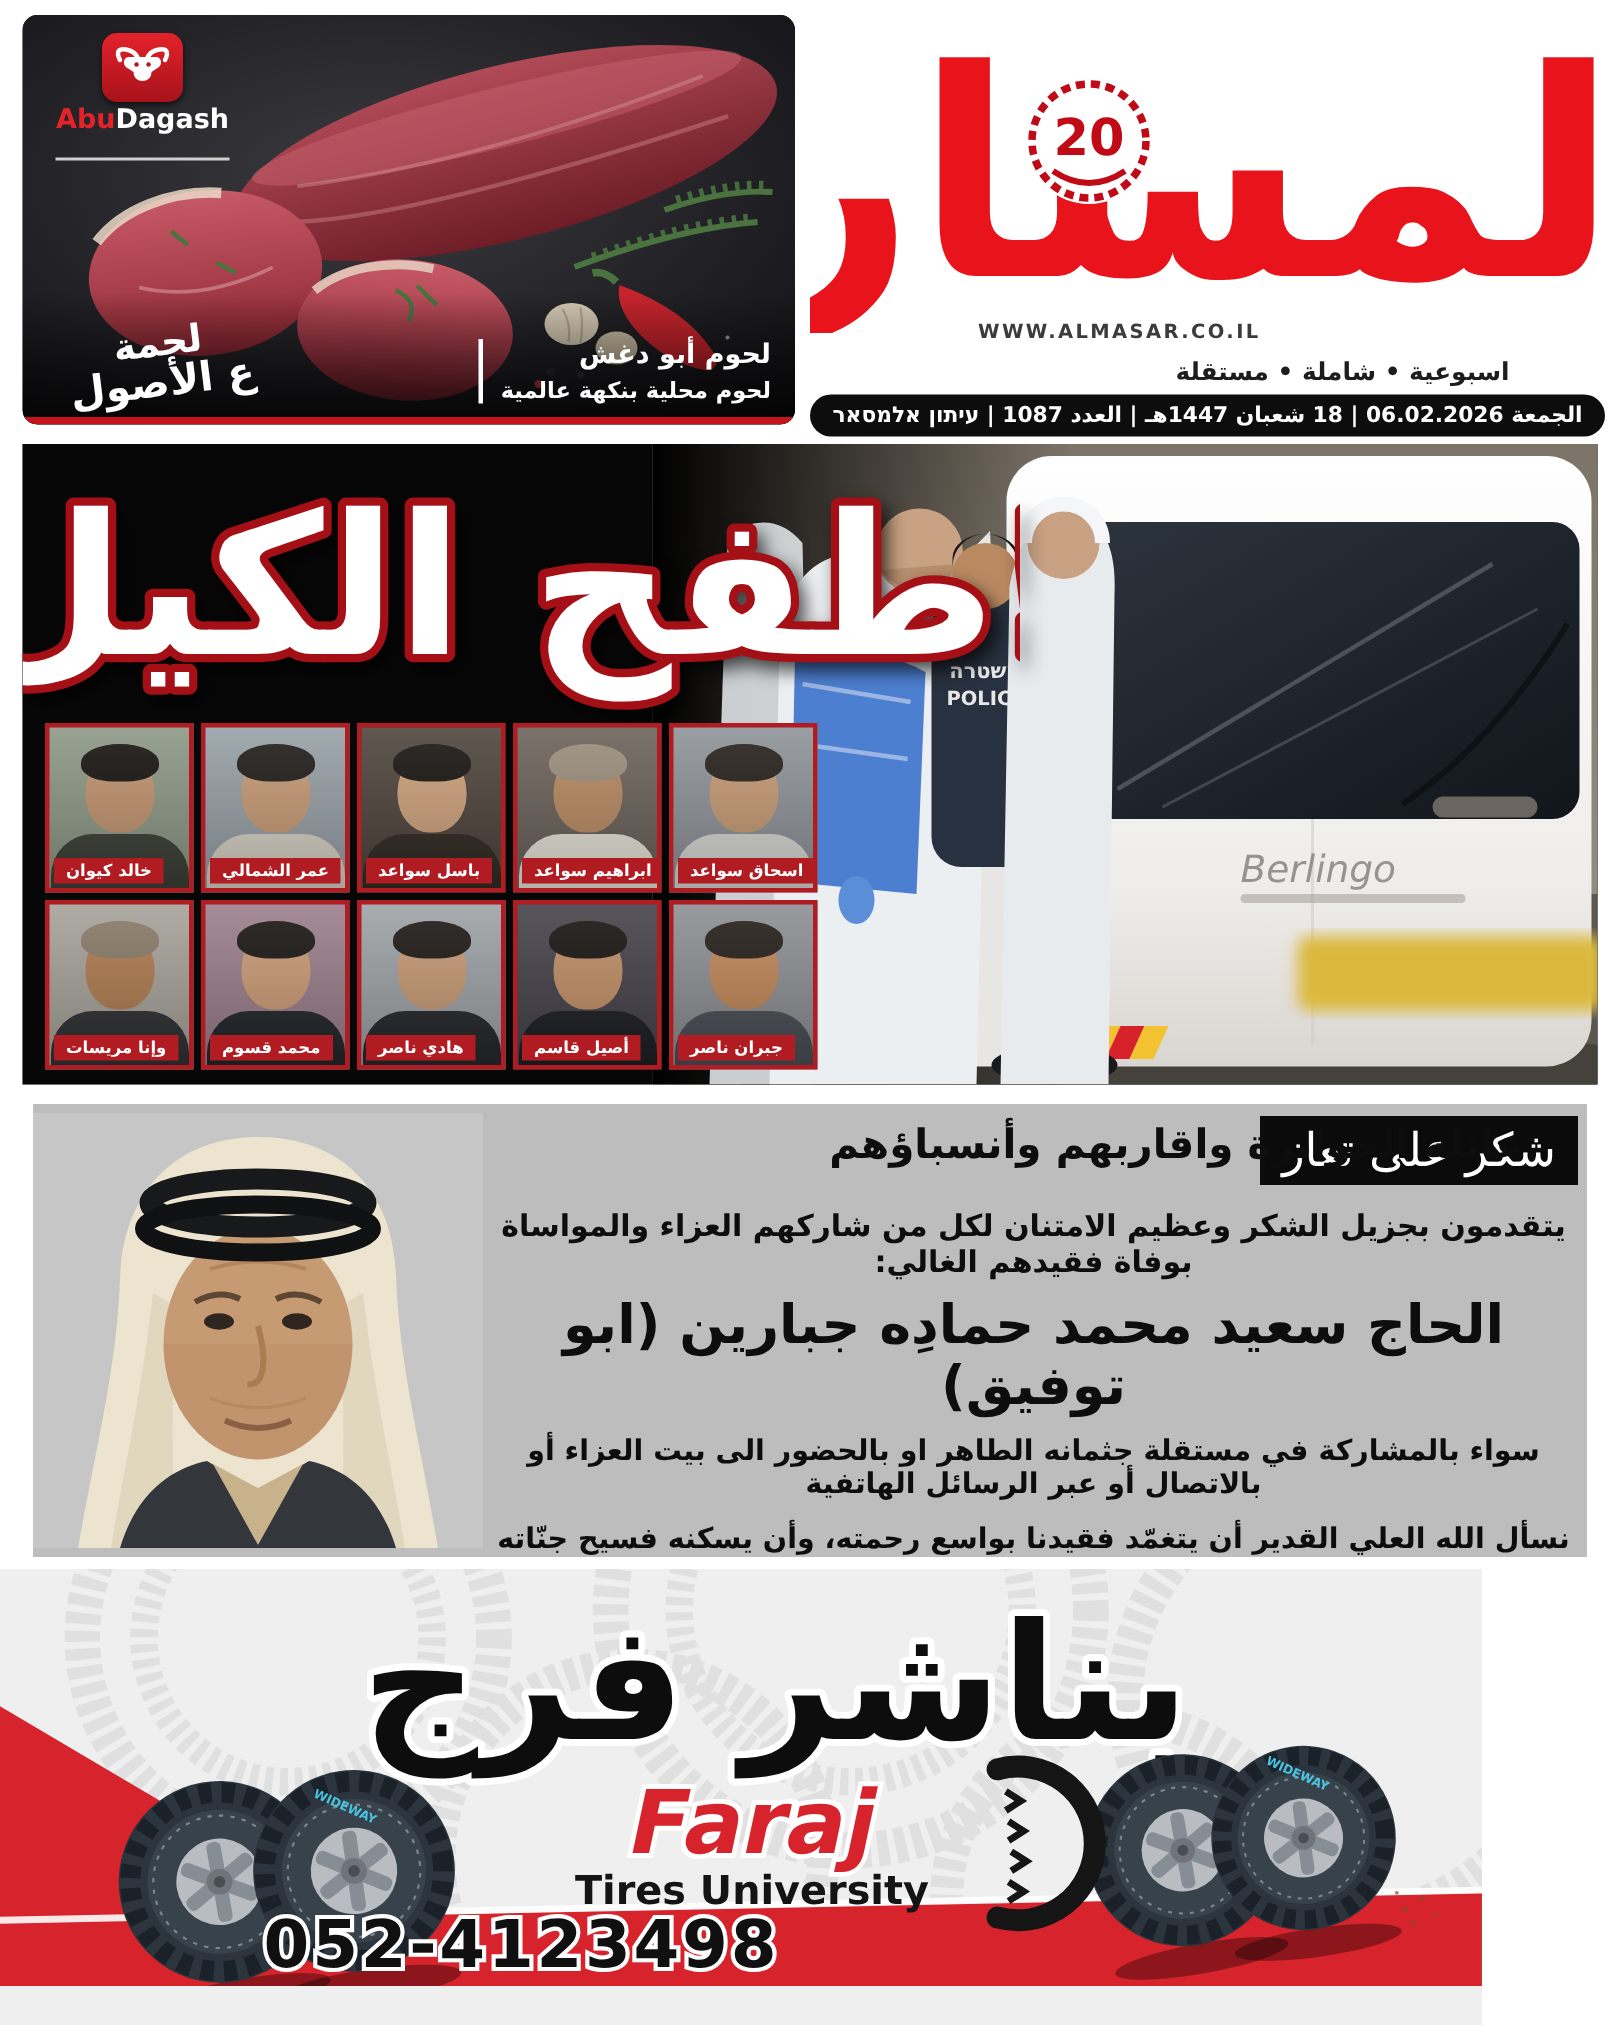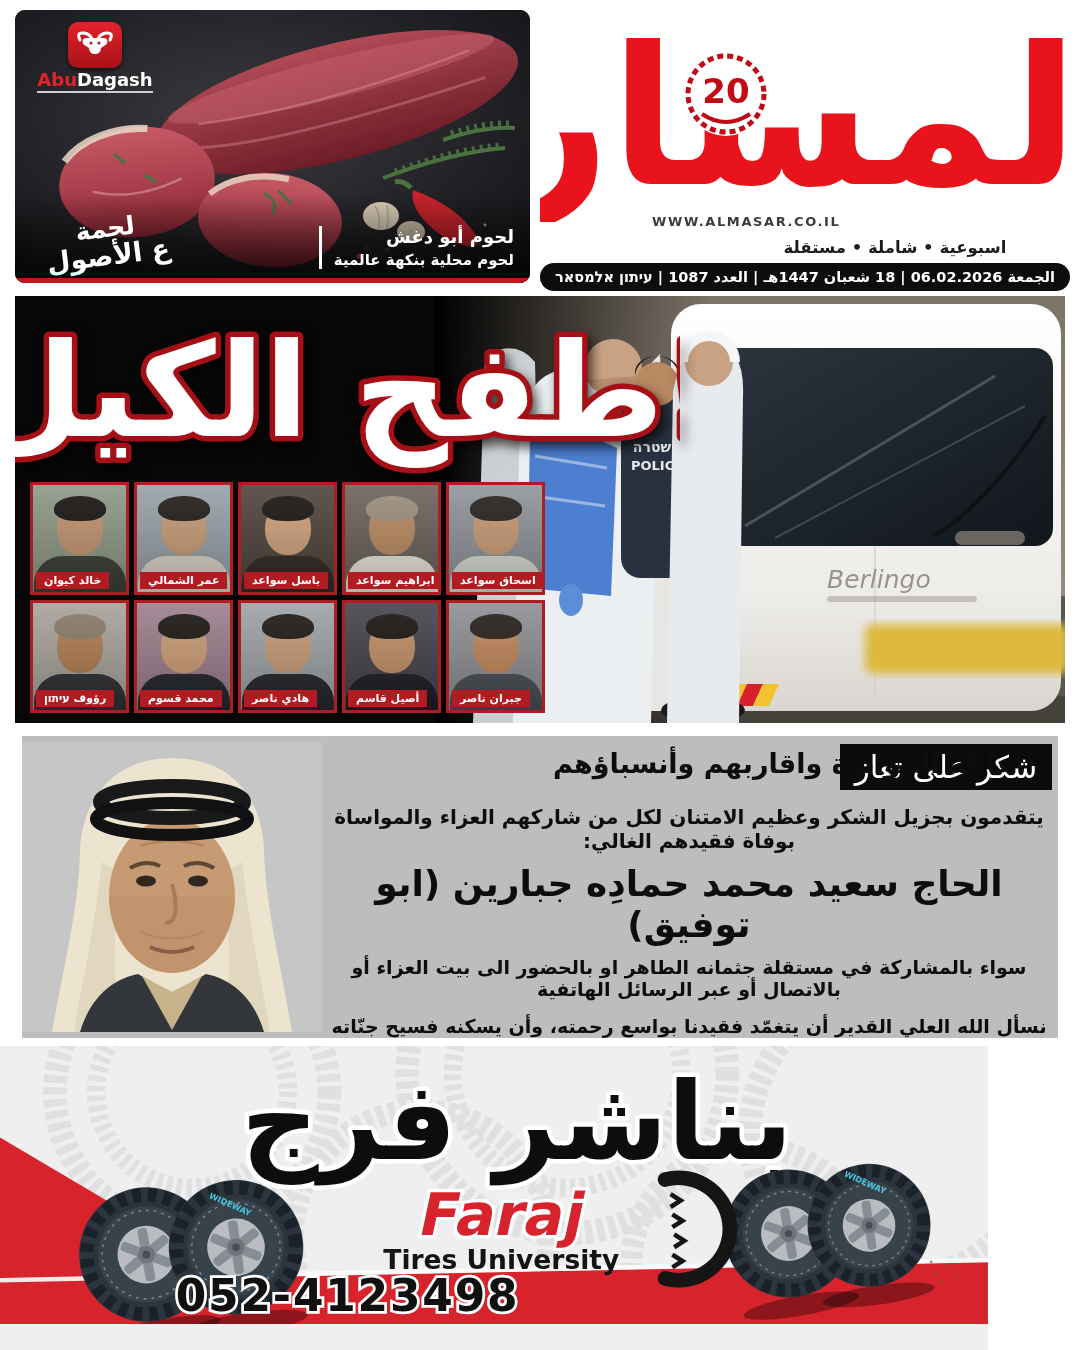--- a/index.html
+++ b/index.html
@@ -8,21 +8,21 @@
 
   
   #meat-ad{position:absolute;left:15px;top:10px;width:515px;height:273px;
            border-radius:10px;overflow:hidden;background:#16161a}
   #meat-ad svg.scene{position:absolute;inset:0}
   .abudagash{position:absolute;left:20px;top:12px;width:120px;text-align:center;z-index:3}
   .bull-box{width:54px;height:46px;margin:0 auto;border-radius:10px;
             background:linear-gradient(#e3222a,#a8121a);display:flex;align-items:center;justify-content:center;
             box-shadow:0 2px 4px rgba(0,0,0,.6)}
   .brand-line{margin-top:3px;font-size:18px;font-weight:bold;line-height:1;
-              border-bottom:2px solid #cfcfcf;padding-bottom:2px;display:inline-block}
+              border-bottom:2px solid #cfcfcf;padding-bottom:16px;display:inline-block}
   .brand-abu{color:#e3222a}
   .brand-dagash{color:#fff}
   .meat-tag{position:absolute;right:16px;bottom:14px;z-index:3;direction:rtl;text-align:right;
             border-left:3px solid #fff;padding-left:12px;color:#fff}
   .meat-tag .l1{font-size:18px;font-weight:bold;letter-spacing:2px}
   .meat-tag .l2{font-size:15px;font-weight:bold;letter-spacing:1px;margin-top:4px}
   .meat-slogan{position:absolute;left:30px;bottom:12px;z-index:3;color:#fff;direction:rtl;
                transform:rotate(-7deg);text-align:center;font-weight:bold;line-height:1.05}
   .meat-slogan .s1{font-size:25px}
   .meat-slogan .s2{font-size:27px}
@@ -297,21 +297,21 @@
       <div class="vlabel">ابراهيم سواعد</div>
     </div>
     <div class="victim" style="--bg:#8f949a;--shirt:#d8d8d4;--skin:#c79b76;--hair:#26201b">
       <div class="head"></div>
         <div class="torso"></div>
       <div class="vlabel">اسحاق سواعد</div>
     </div>
     <div class="victim" style="--bg:#a7a39b;--shirt:#2f3134;--skin:#b07c50;--hair:#8a7a66">
       <div class="head"></div>
         <div class="torso"></div>
-      <div class="vlabel">رؤوف עיתון</div>
+      <div class="vlabel">وإنا مريسات</div>
     </div>
     <div class="victim" style="--bg:#9b7f8c;--shirt:#23272b;--skin:#cc9c76;--hair:#191513">
       <div class="head"></div>
         <div class="torso"></div>
       <div class="vlabel">محمد قسوم</div>
     </div>
     <div class="victim" style="--bg:#9ea3a7;--shirt:#26282c;--skin:#c79b76;--hair:#1d1814">
       <div class="head"></div>
         <div class="torso"></div>
       <div class="vlabel">هادي ناصر</div>

